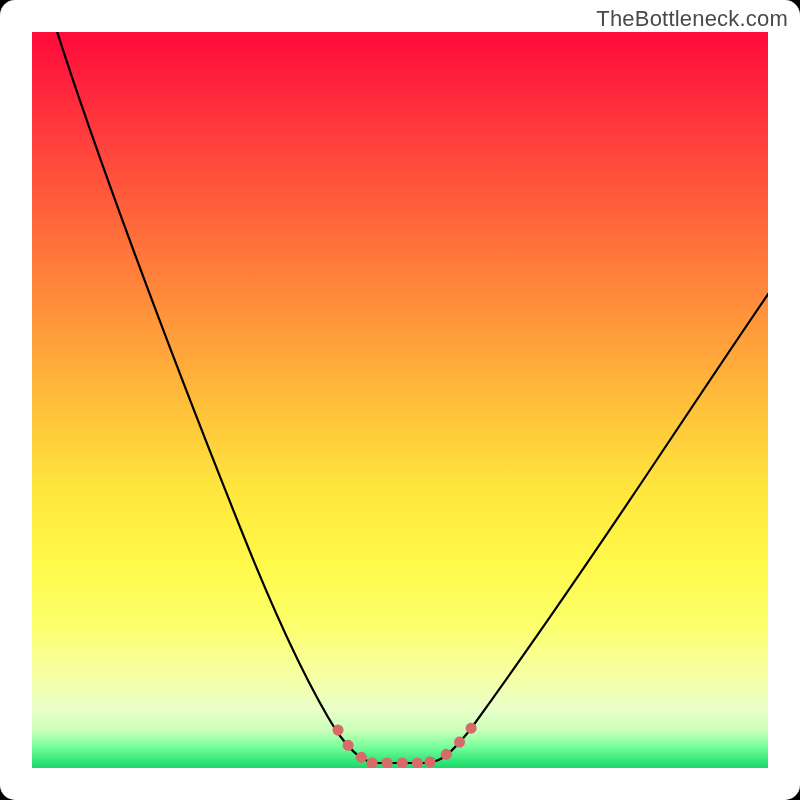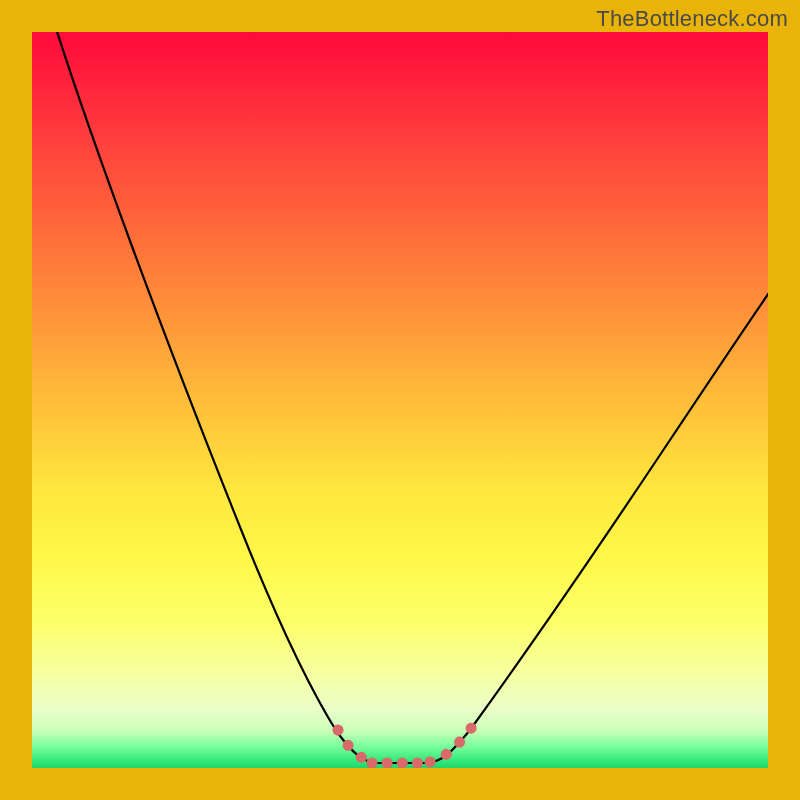--- a/index.html
+++ b/index.html
@@ -8,21 +8,22 @@
     width: 800px;
     height: 800px;
     overflow: hidden;
     background: #000;
     font-family: Arial, Helvetica, sans-serif;
   }
   .frame {
     position: relative;
     width: 800px;
     height: 800px;
-    background: #eab308;
+    background: #ffffff;
+    border-radius: 15px;
   }
   .plot-area {
     position: absolute;
     left: 32px;
     top: 32px;
     width: 736px;
     height: 736px;
     overflow: hidden;
   }
   .gradient {

